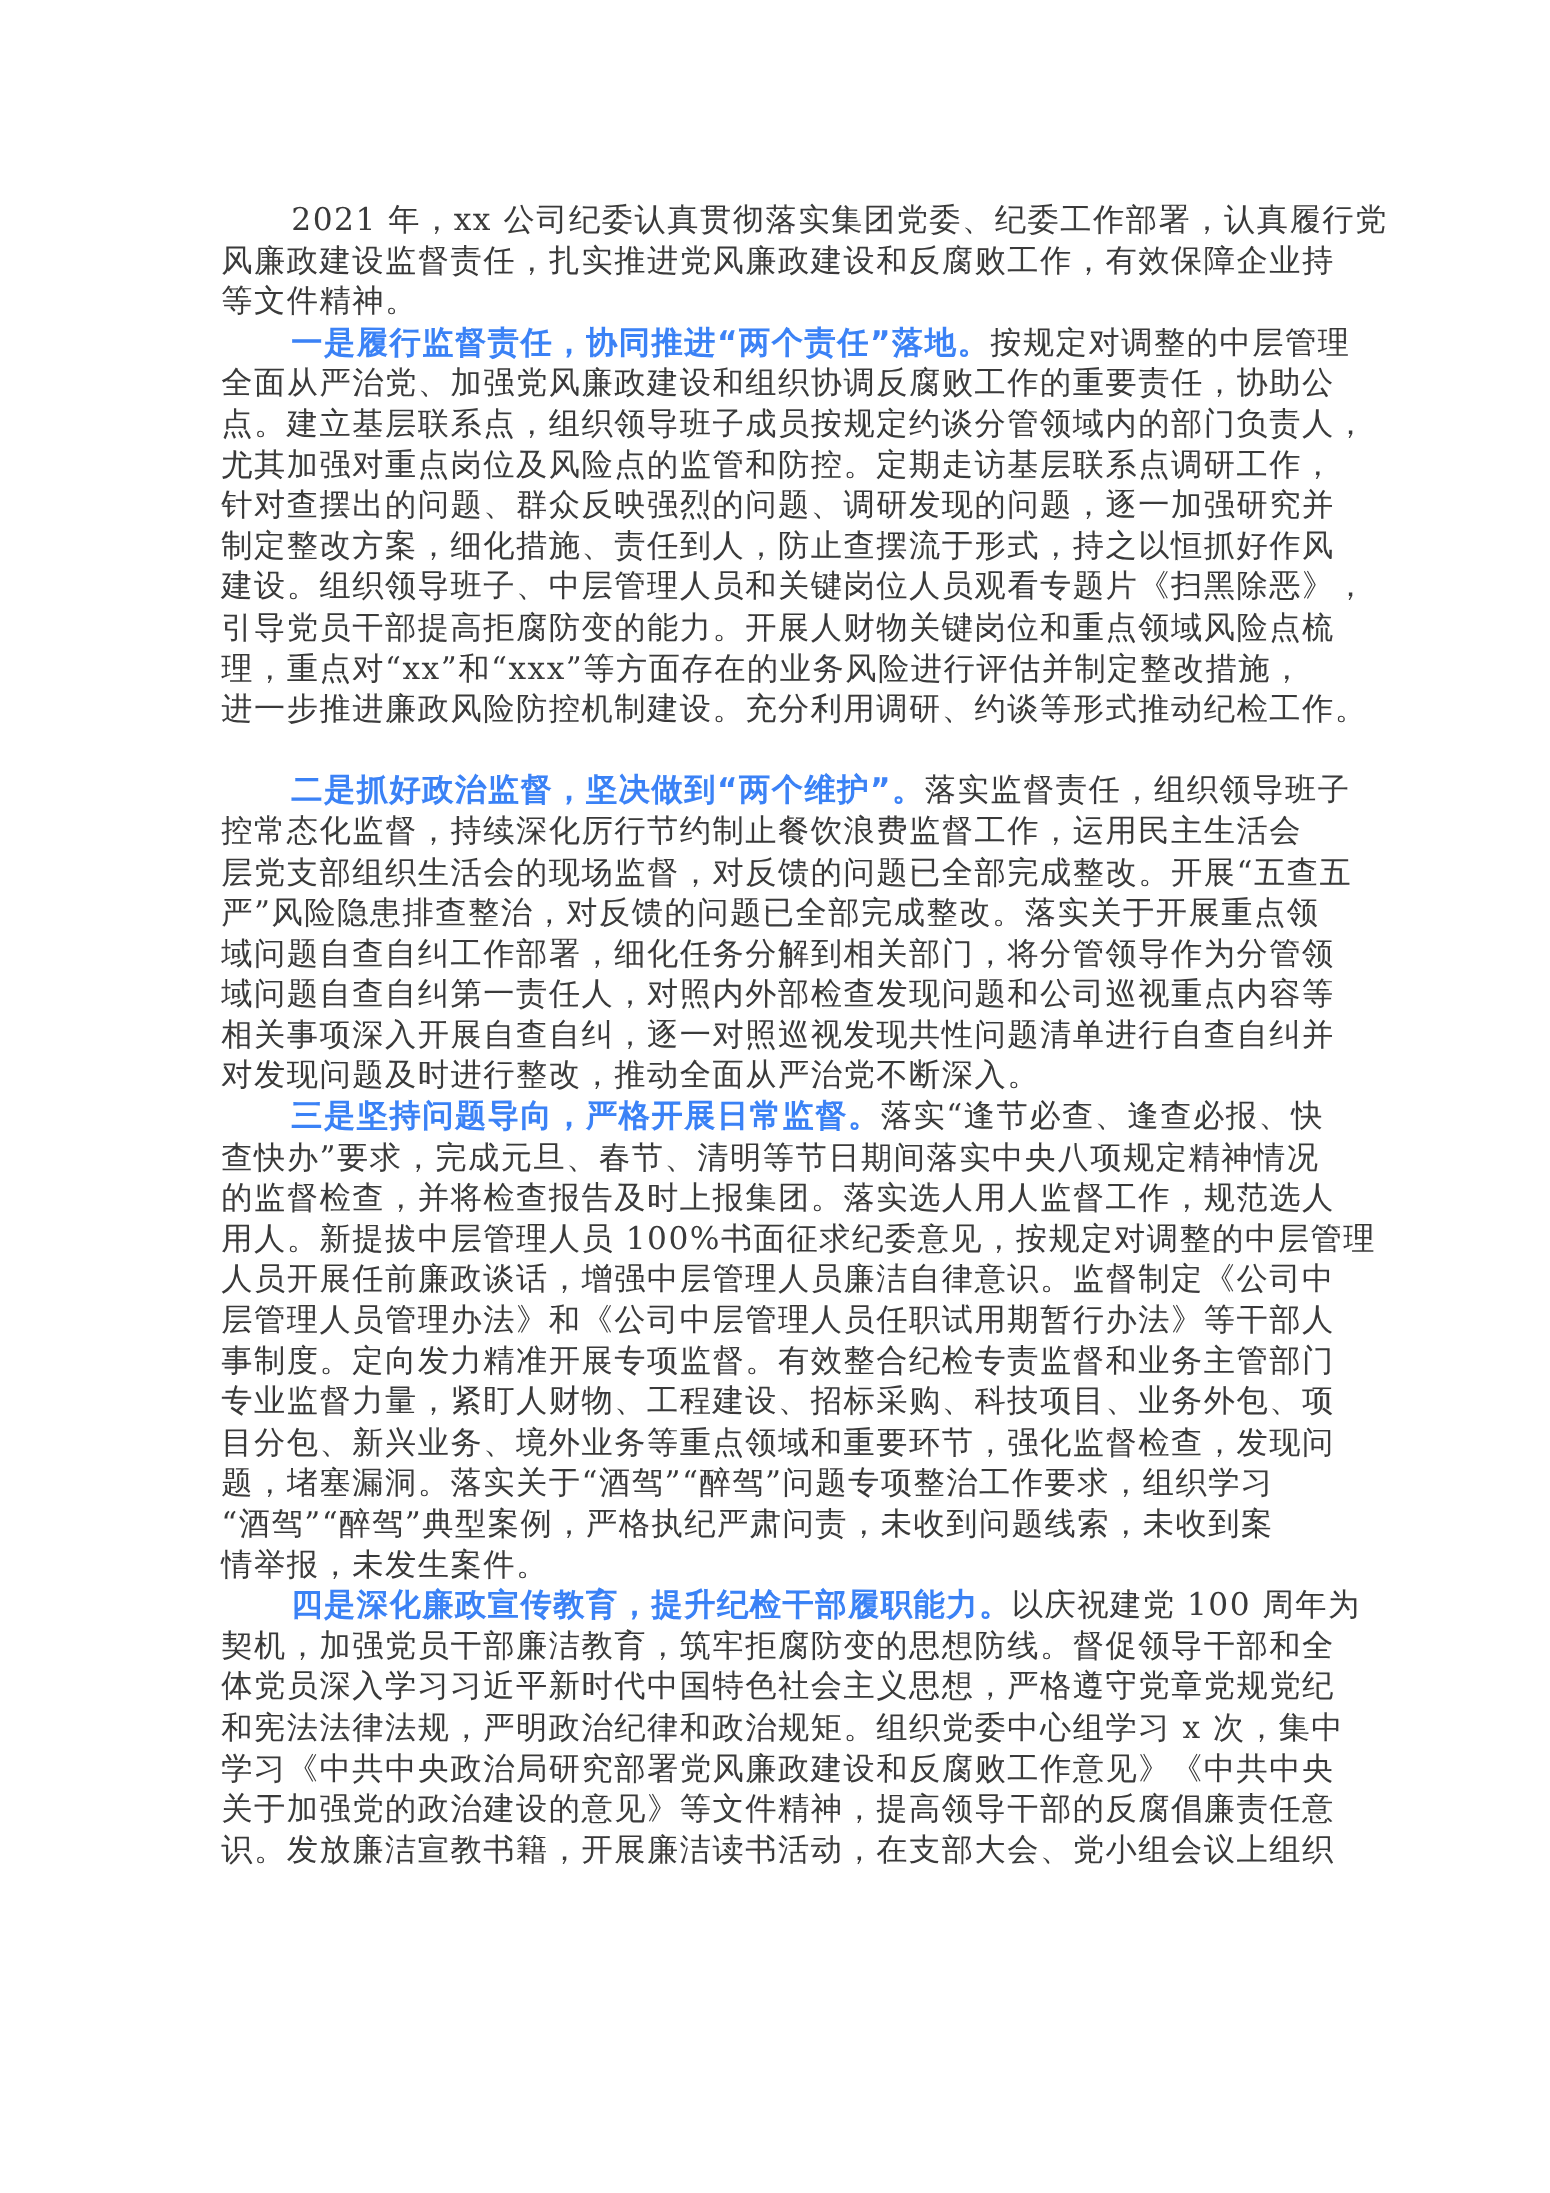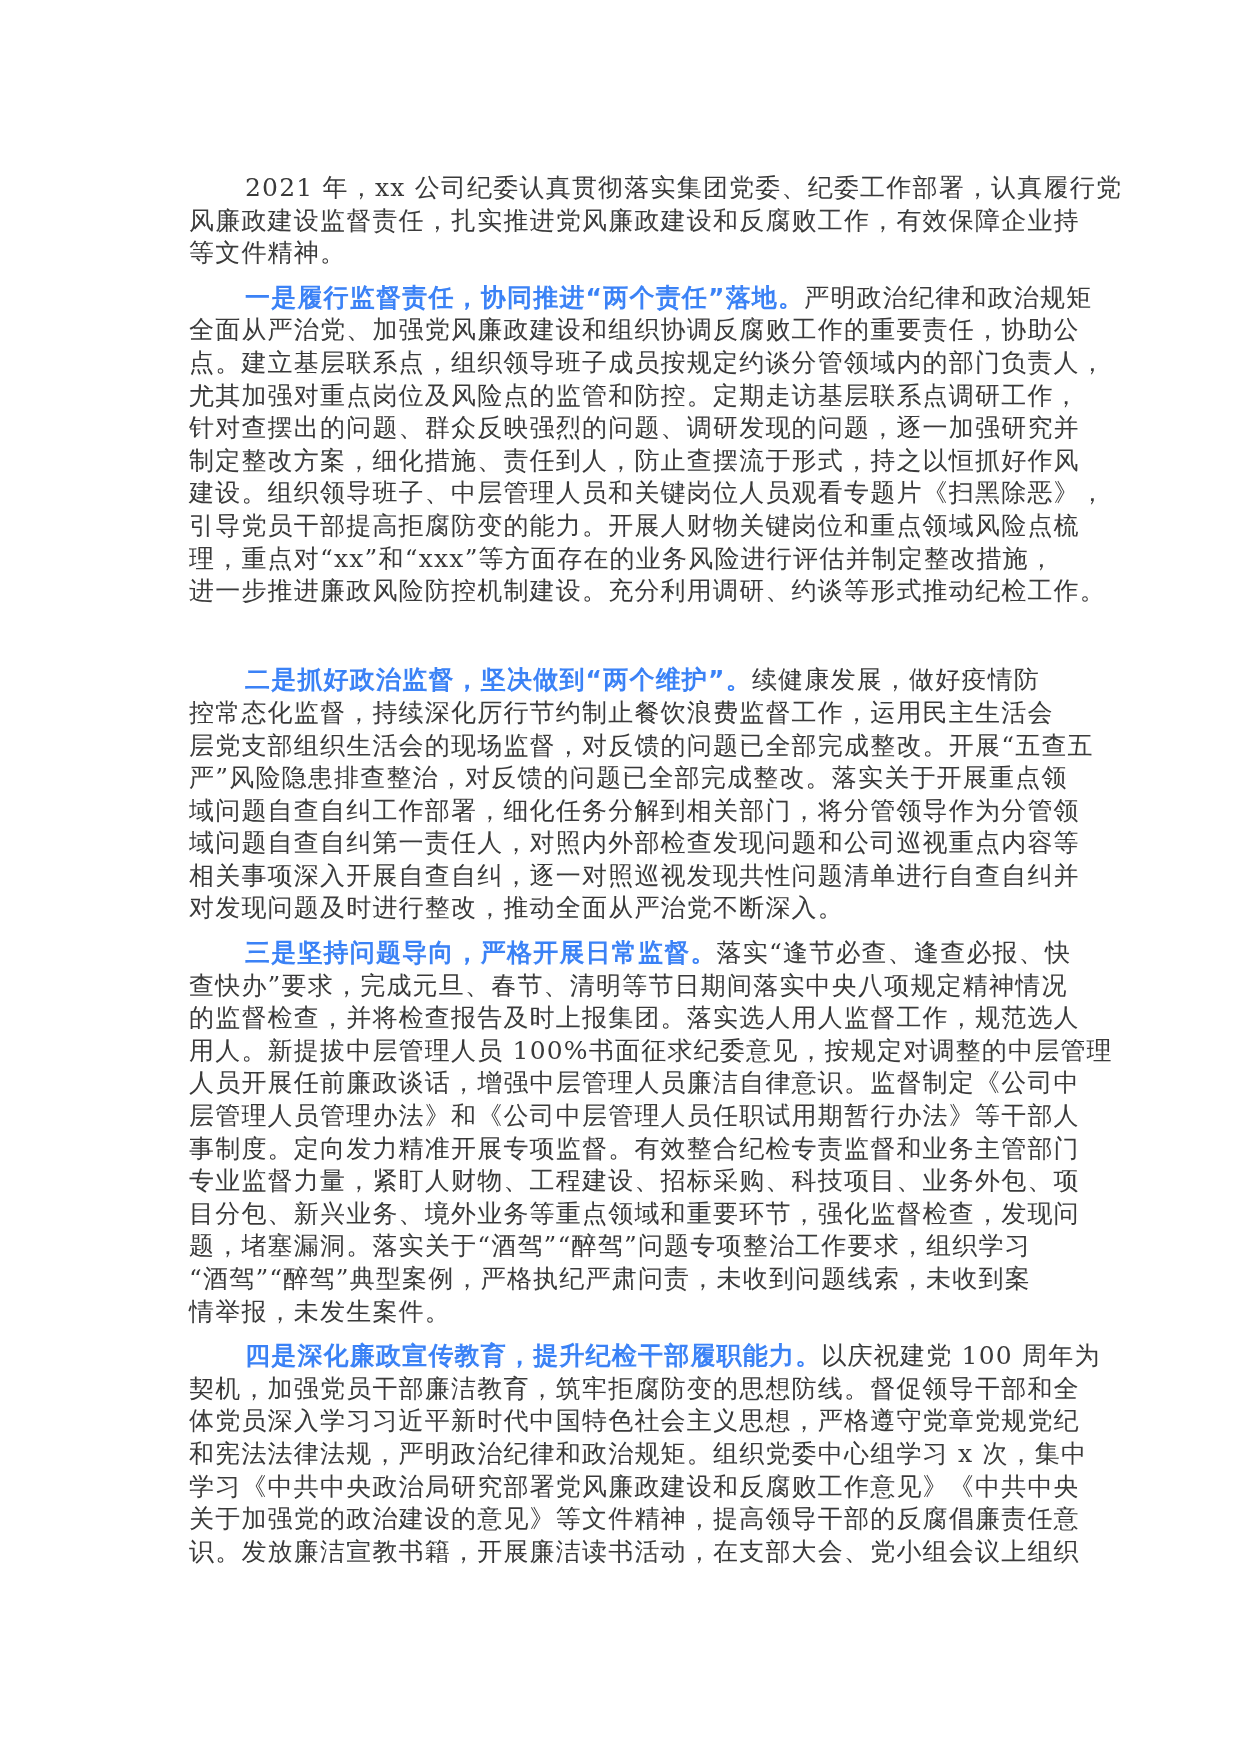--- a/index.html
+++ b/index.html
@@ -1,18 +1,18 @@
 <!DOCTYPE html>
 <html><head>
 <meta charset="utf-8">
 <style>
   html, body { margin: 0; padding: 0; background: #ffffff; }
   body { width: 1240px; height: 1754px; position: relative; overflow: hidden; }
   .page { position: absolute; left: 177px; top: 160px; width: 880px; }
-  .para { margin: 12px; padding: 0; }
+  .para { margin: 0; padding: 0; }
   .line {
     display: block;
     height: 32.6px;
     line-height: 32.6px;
     font-family: "DejaVu Serif", "Liberation Serif", serif;
     font-size: 25px;
     color: #3a3a3a;
     white-space: nowrap;
     letter-spacing: 1.2px;
   }
@@ -25,36 +25,36 @@
 
 <div class="page">
 
   <div class="para">
     <span class="line indent">2021 年，xx 公司纪委认真贯彻落实集团党委、纪委工作部署，认真履行党</span>
     <span class="line">风廉政建设监督责任，扎实推进党风廉政建设和反腐败工作，有效保障企业持</span>
     <span class="line">等文件精神。</span>
   </div>
 
   <div class="para">
-    <span class="line indent"><span class="bold">一是履行监督责任，协同推进“两个责任”落地。</span><span>严明政治纪律和政治规矩</span></span>
+    <span class="line indent"><span class="bold">一是履行监督责任，协同推进“两个责任”落地。</span><span>按规定对调整的中层管理</span></span>
     <span class="line">全面从严治党、加强党风廉政建设和组织协调反腐败工作的重要责任，协助公</span>
     <span class="line">点。建立基层联系点，组织领导班子成员按规定约谈分管领域内的部门负责人，</span>
     <span class="line">尤其加强对重点岗位及风险点的监管和防控。定期走访基层联系点调研工作，</span>
     <span class="line">针对查摆出的问题、群众反映强烈的问题、调研发现的问题，逐一加强研究并</span>
     <span class="line">制定整改方案，细化措施、责任到人，防止查摆流于形式，持之以恒抓好作风</span>
     <span class="line">建设。组织领导班子、中层管理人员和关键岗位人员观看专题片《扫黑除恶》，</span>
     <span class="line">引导党员干部提高拒腐防变的能力。开展人财物关键岗位和重点领域风险点梳</span>
     <span class="line">理，重点对“xx”和“xxx”等方面存在的业务风险进行评估并制定整改措施，</span>
     <span class="line">进一步推进廉政风险防控机制建设。充分利用调研、约谈等形式推动纪检工作。</span>
   </div>
 
   <span class="blank"></span>
 
   <div class="para">
-    <span class="line indent"><span class="bold">二是抓好政治监督，坚决做到“两个维护”。</span><span>续健康发展，做好疫情防</span></span>
+    <span class="line indent"><span class="bold">二是抓好政治监督，坚决做到“两个维护”。</span><span>落实监督责任，组织领导班子</span></span>
     <span class="line">控常态化监督，持续深化厉行节约制止餐饮浪费监督工作，运用民主生活会</span>
     <span class="line">层党支部组织生活会的现场监督，对反馈的问题已全部完成整改。开展“五查五</span>
     <span class="line">严”风险隐患排查整治，对反馈的问题已全部完成整改。落实关于开展重点领</span>
     <span class="line">域问题自查自纠工作部署，细化任务分解到相关部门，将分管领导作为分管领</span>
     <span class="line">域问题自查自纠第一责任人，对照内外部检查发现问题和公司巡视重点内容等</span>
     <span class="line">相关事项深入开展自查自纠，逐一对照巡视发现共性问题清单进行自查自纠并</span>
     <span class="line">对发现问题及时进行整改，推动全面从严治党不断深入。</span>
   </div>
 
   <div class="para">

